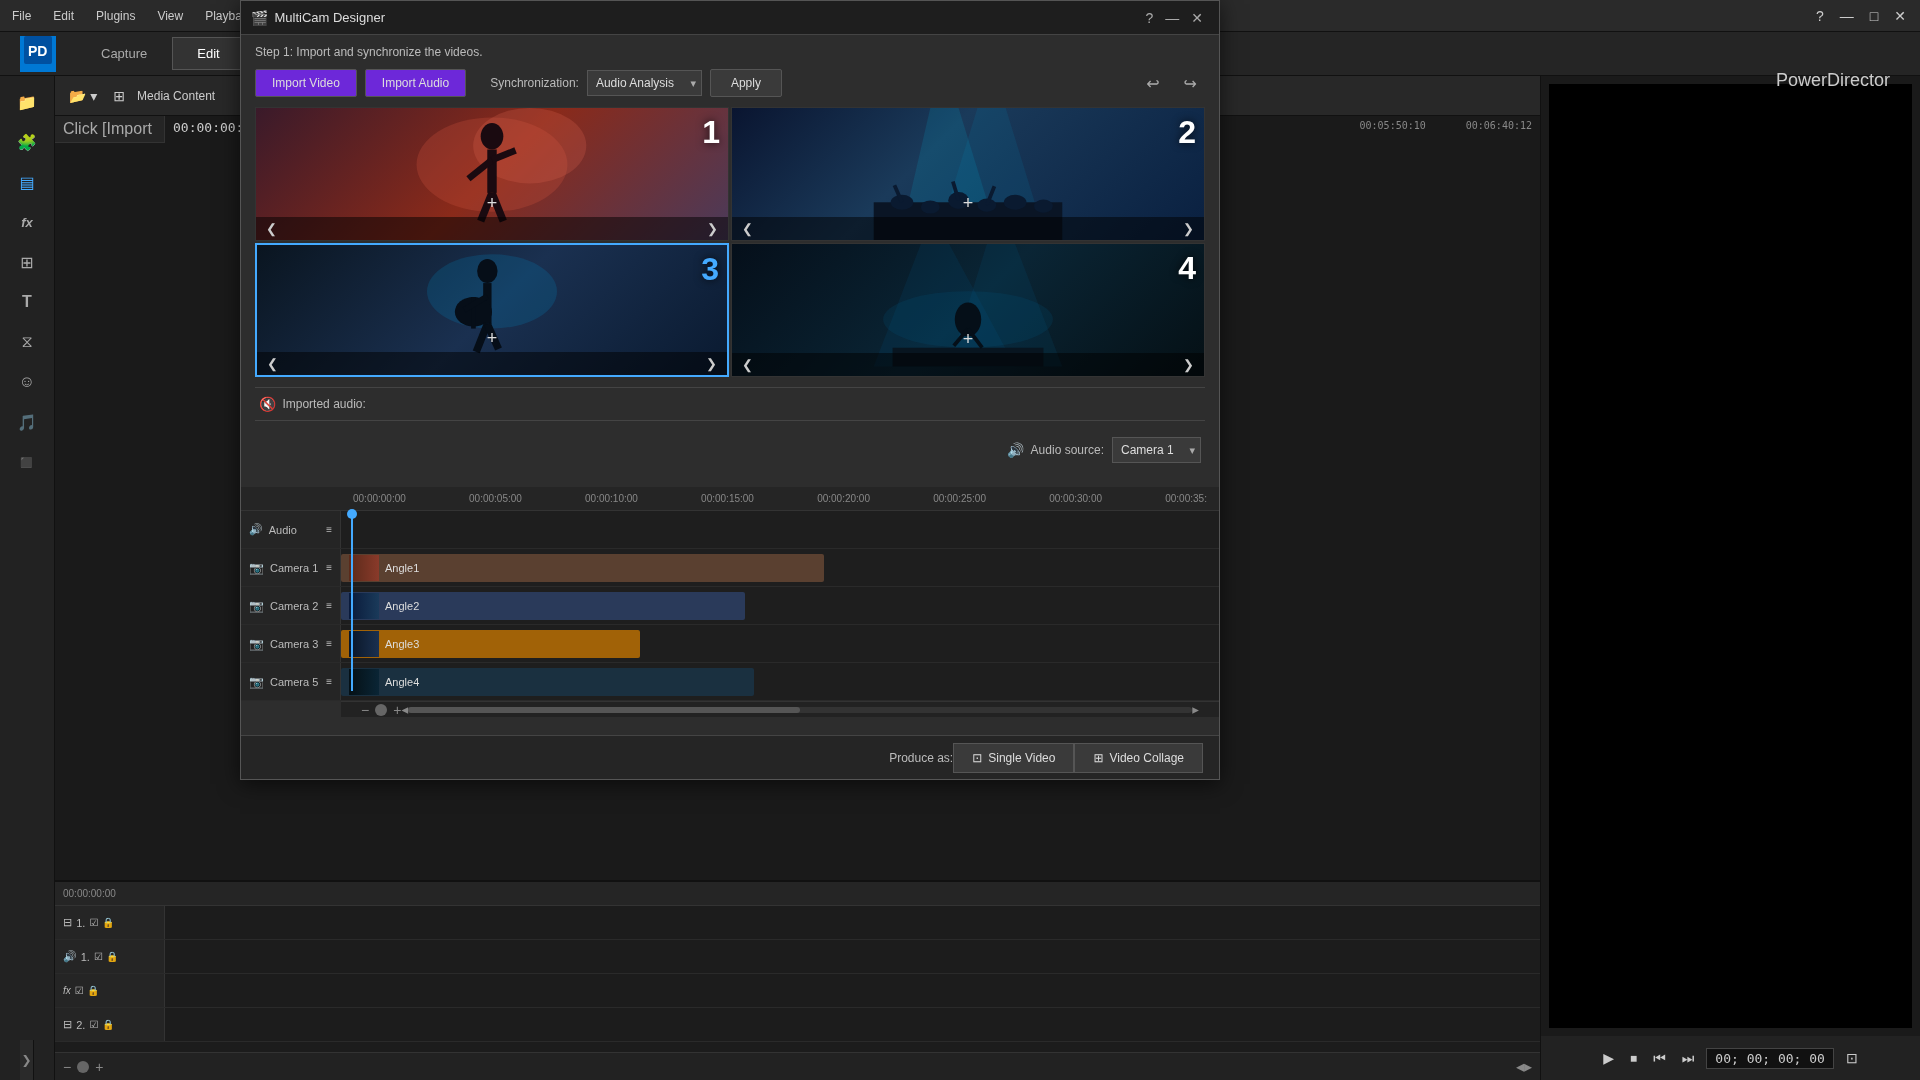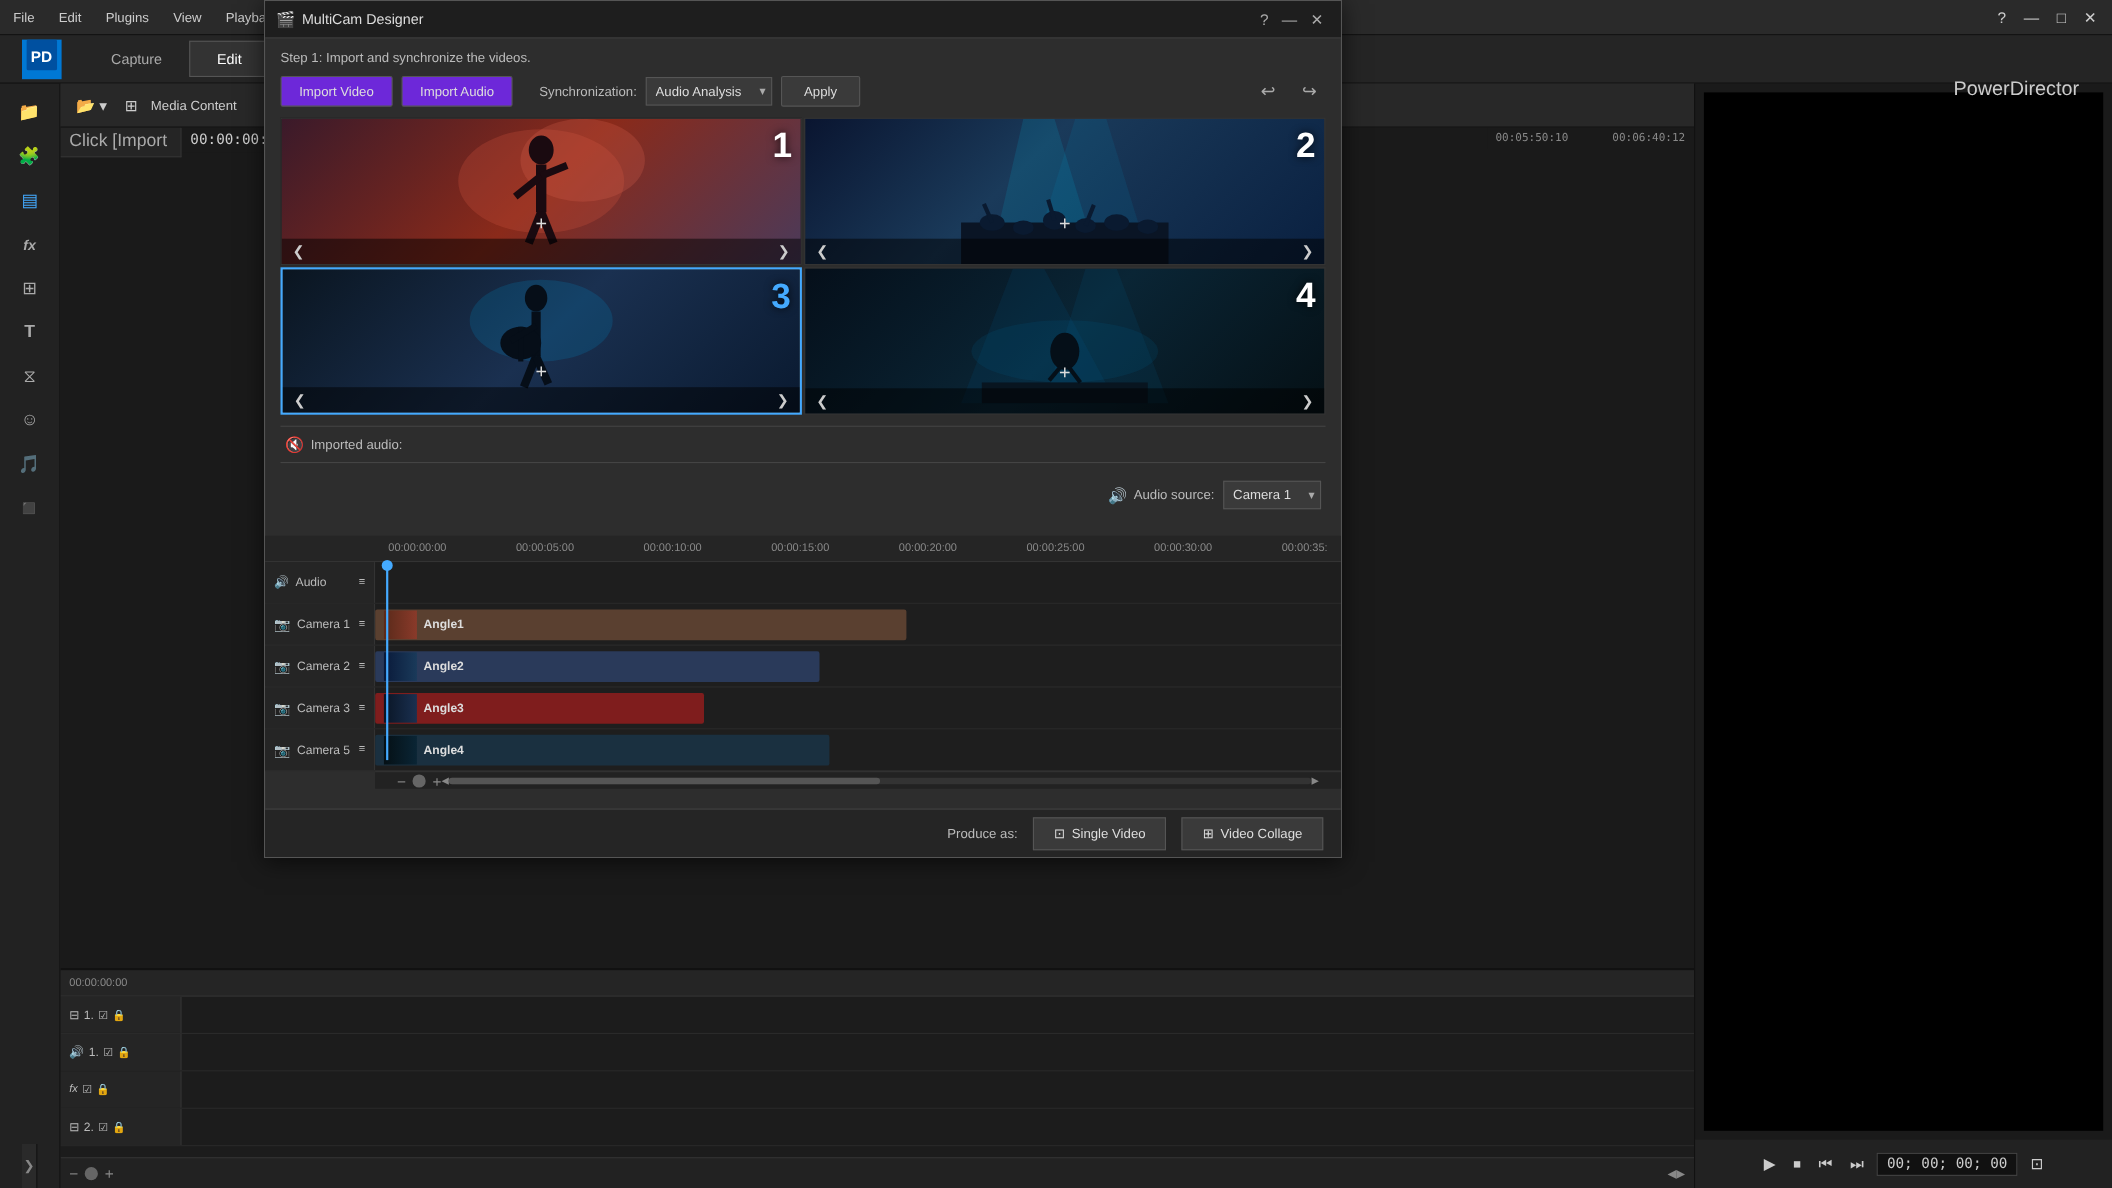--- a/index.html
+++ b/index.html
@@ -449,21 +449,20 @@
       color: #bbb;
       flex-shrink: 0;
     }
     .timeline-label .cam-icon { color: #888; font-size: 12px; }
     .timeline-track {
       flex: 1;
       height: 100%;
       position: relative;
       overflow: hidden;
       background: #1e1e1e;
-      font-weight: bold;
     }
     .track-clip {
       position: absolute;
       height: 28px;
       top: 5px;
       border-radius: 2px;
       display: flex;
       align-items: center;
       padding: 0 8px;
       font-size: 11px;
@@ -485,21 +484,21 @@
     
     .dialog-bottom {
       position: absolute;
       bottom: 0; left: 0; right: 0;
       height: 44px;
       background: #252525;
       display: flex;
       align-items: center;
       justify-content: flex-end;
       padding: 0 16px;
-      gap: 14px;
+      gap: 0;
       border-top: 1px solid #444;
     }
     .btn-produce {
       background: #3a3a3a;
       border: 1px solid #555;
       color: #ddd;
       padding: 7px 18px;
       cursor: pointer;
       font-size: 12px;
       display: flex;
@@ -904,21 +903,21 @@
         </div>
       </div>
 
       <div class="timeline-row">
         <div class="timeline-label">
           <span class="cam-icon">📷</span>
           <span>Camera 3</span>
           <span style="margin-left:auto;font-size:10px;">≡</span>
         </div>
         <div class="timeline-track">
-          <div class="track-clip" style="left:0;width:34%;background:#7f1d1d;">
+          <div class="track-clip" style="left:0;width:34%;background:#a16207;">
             <div class="clip-thumb clip-thumb-3"></div>
             <span>Angle3</span>
           </div>
         </div>
       </div>
 
       <div class="timeline-row">
         <div class="timeline-label">
           <span class="cam-icon">📷</span>
           <span>Camera 5</span>

